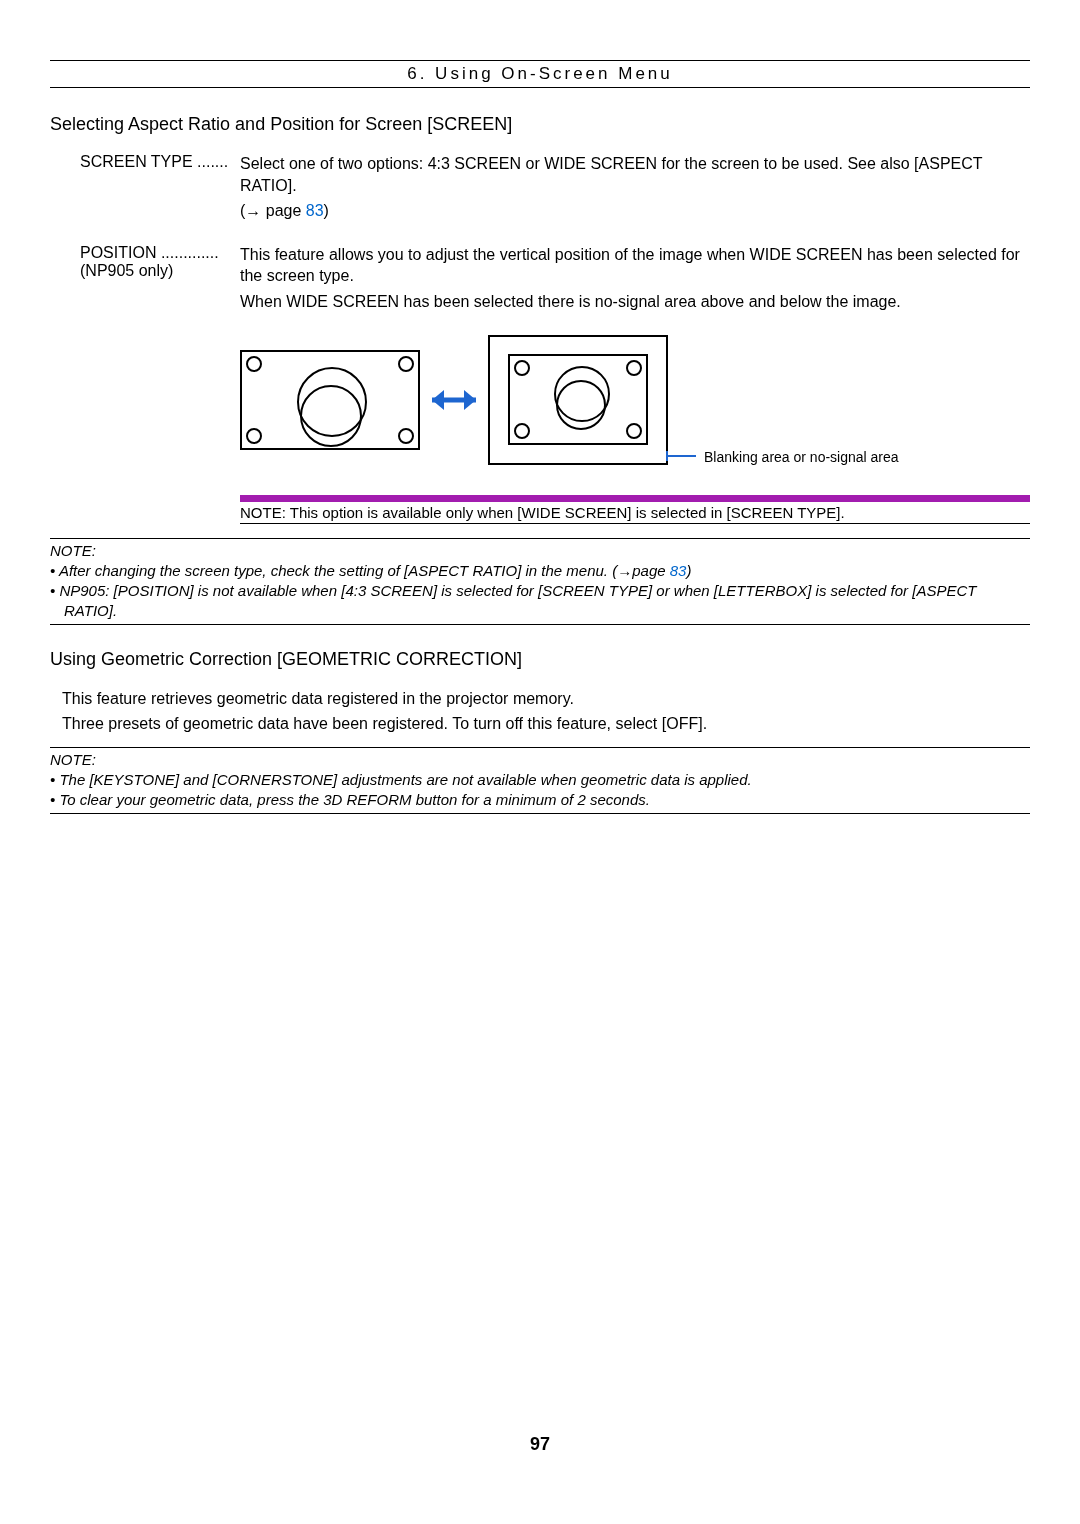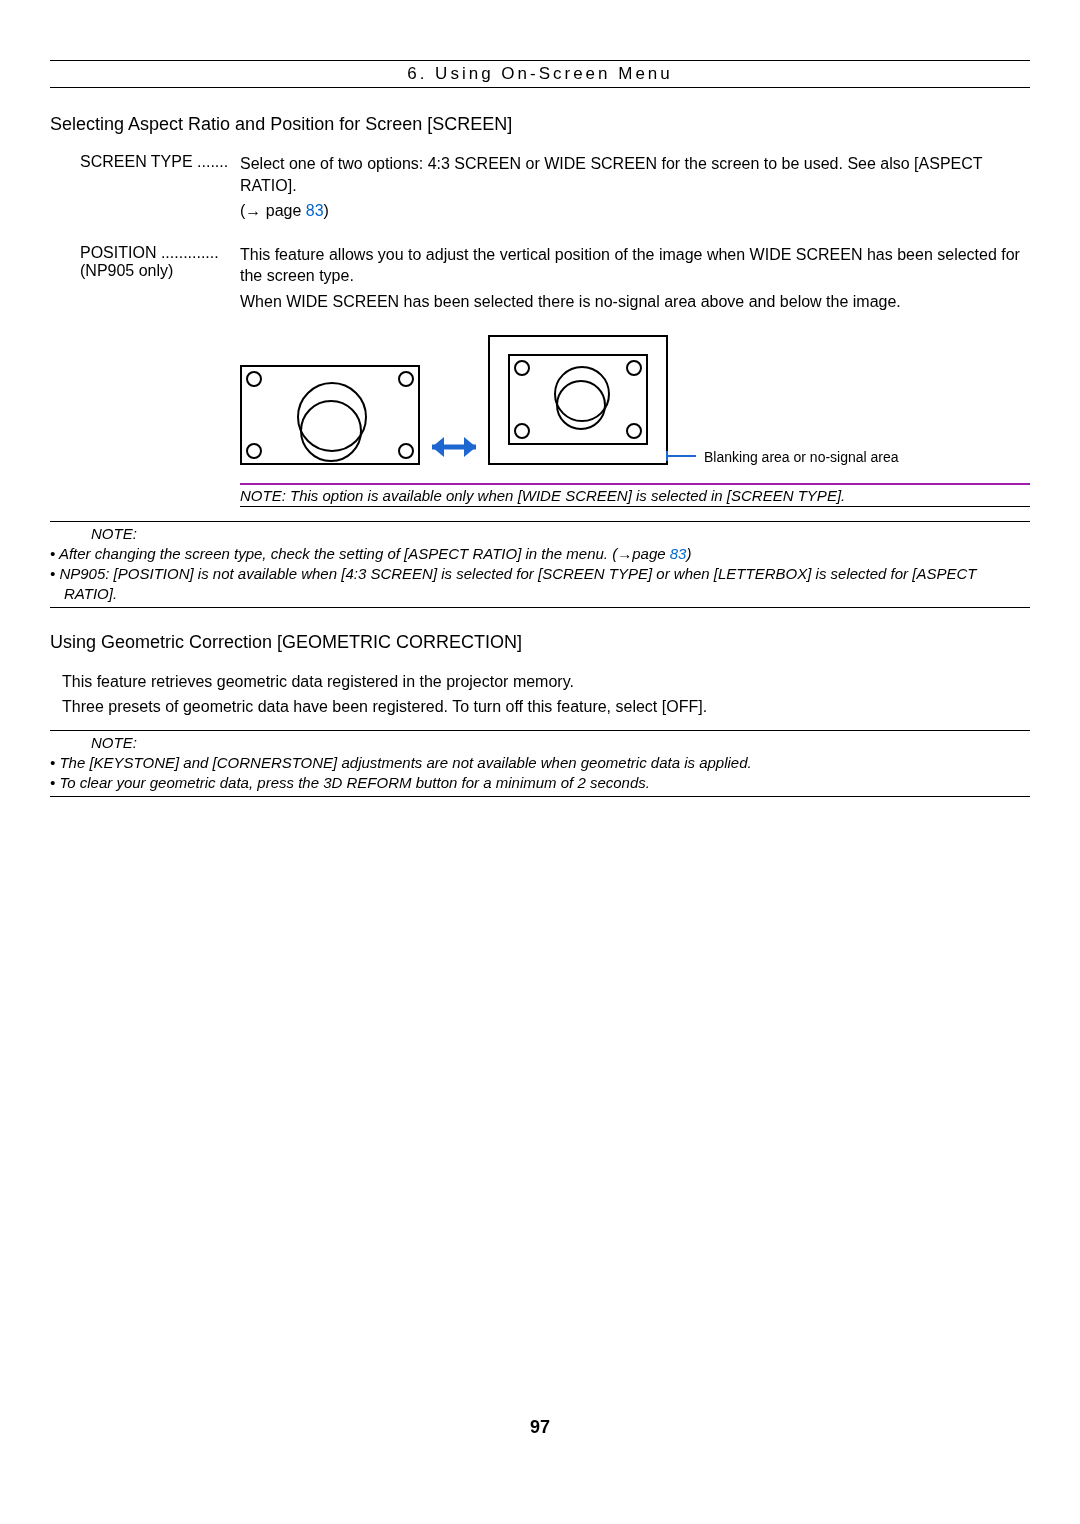--- a/index.html
+++ b/index.html
@@ -37,21 +37,21 @@
       overflow: hidden;
     }
     .def-desc {
       flex: 1;
       line-height: 1.35;
     }
     .def-desc p { margin-bottom: 4px; }
     .link { color: #0066cc; }
     .diagram-block {
       display: flex;
-      align-items: flex-end;
+      align-items: center;
       margin: 18px 0 18px 190px;
     }
     .rect {
       border: 2px solid #000;
       position: relative;
       display: inline-block;
     }
     .rect.small { width: 180px; height: 100px; }
     .rect.big { width: 180px; height: 130px; }
     .circ { border: 2px solid #000; border-radius: 50%; position: absolute; }
@@ -86,37 +86,36 @@
       content: ""; position: absolute; left: 0; top: -4px;
       width: 2px; height: 10px; background: #1e66d0;
     }
     .callout-text {
       font-size: 14px;
       margin-left: 36px;
       align-self: flex-end;
       padding-bottom: 0px;
     }
     .note-line {
-      border-top: 2px solid #a21caf;
+      border-top: 7px solid #a21caf;
       border-bottom: 1px solid #000;
-      font-style: italic;
       font-size: 15px;
       padding: 2px 0;
-      margin: 18px 0 14px 190px;
+      margin: 30px 0 14px 190px;
     }
     .note-block {
       border-top: 1px solid #000;
       border-bottom: 1px solid #000;
       font-style: italic;
       font-size: 15px;
       padding: 2px 0;
       margin: 8px 0 24px 0;
       line-height: 1.35;
     }
-    .note-label { font-style: italic; margin-left: 41px; }
+    .note-label { font-style: italic; }
     .body-text {
       font-size: 16px;
       line-height: 1.35;
       margin-bottom: 4px;
       margin-left: 12px;
     }
     .page-num {
       text-align: center;
       font-weight: bold;
       font-size: 18px;

